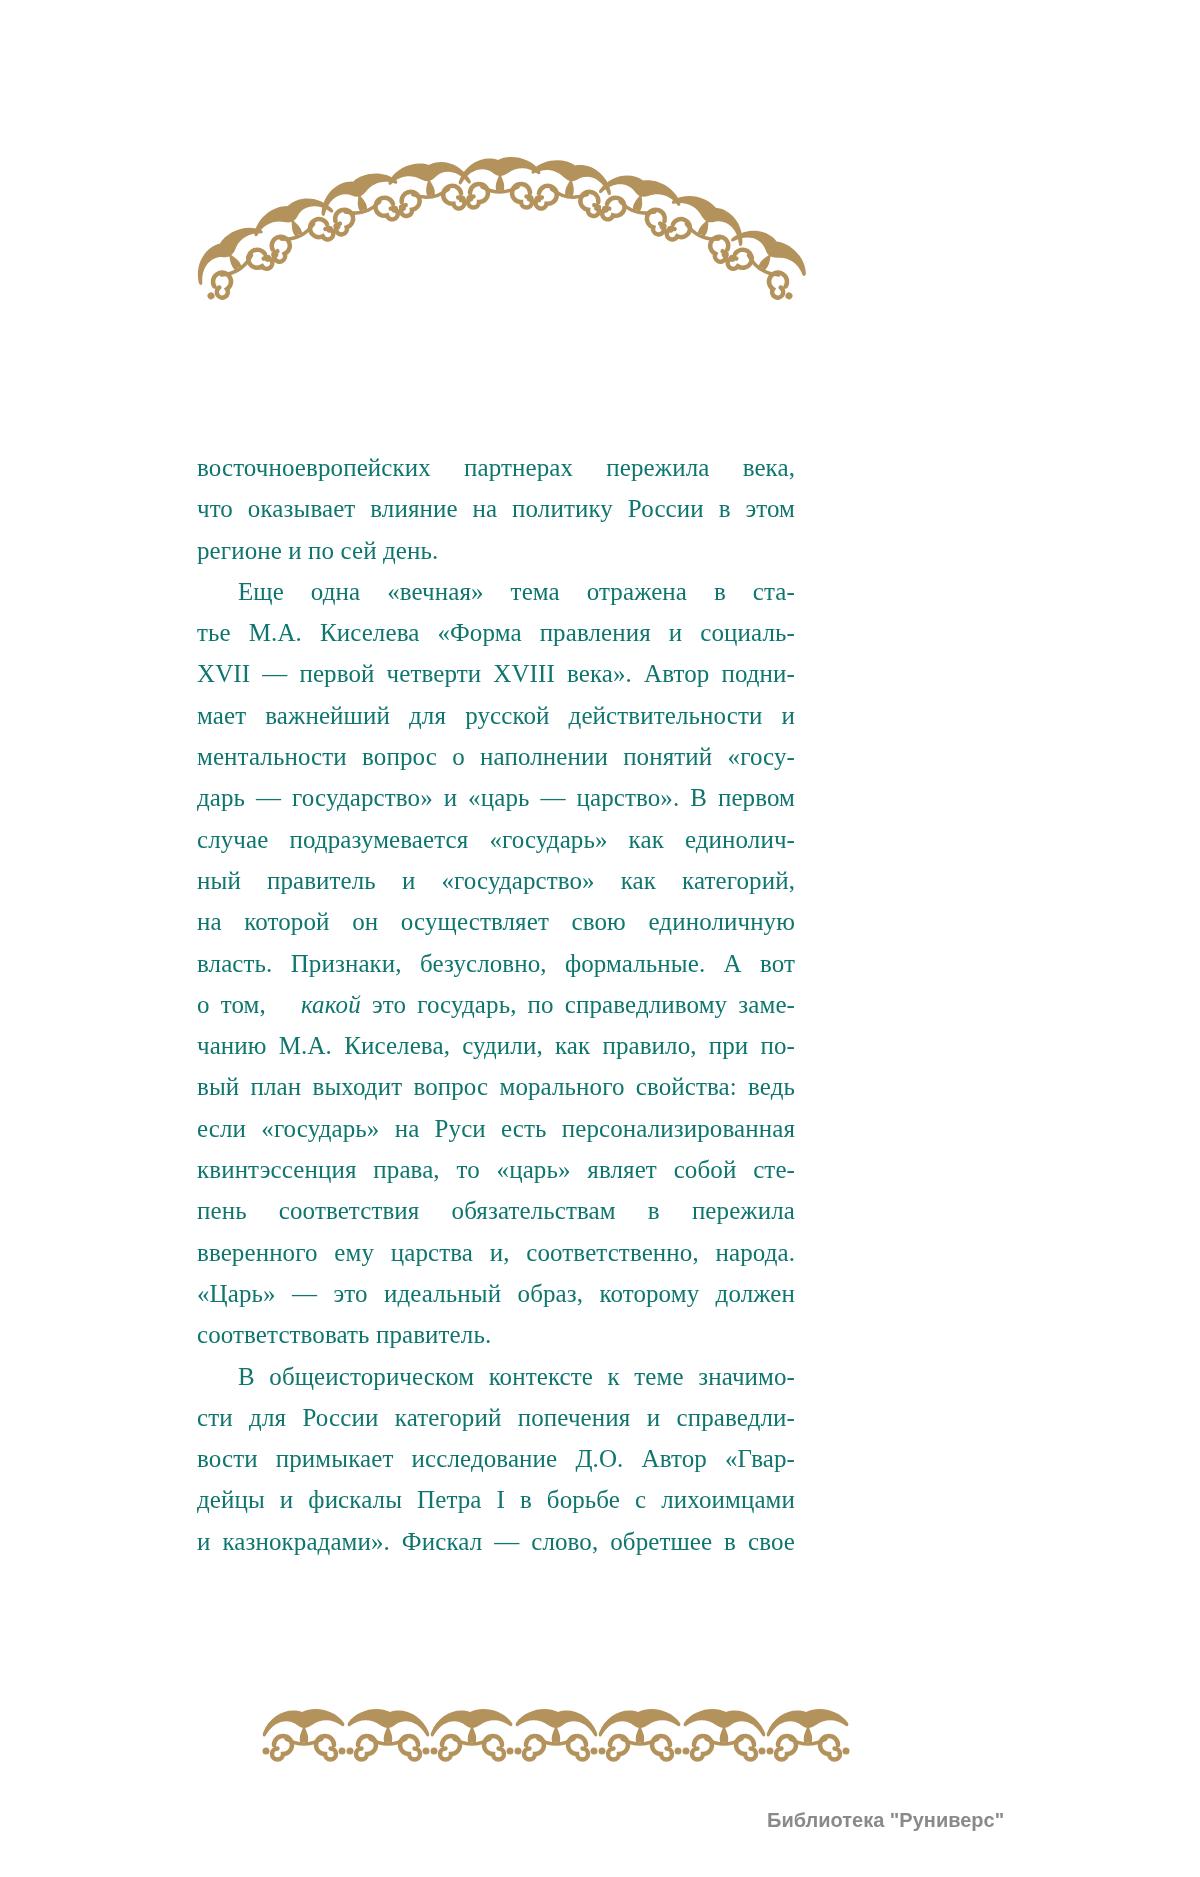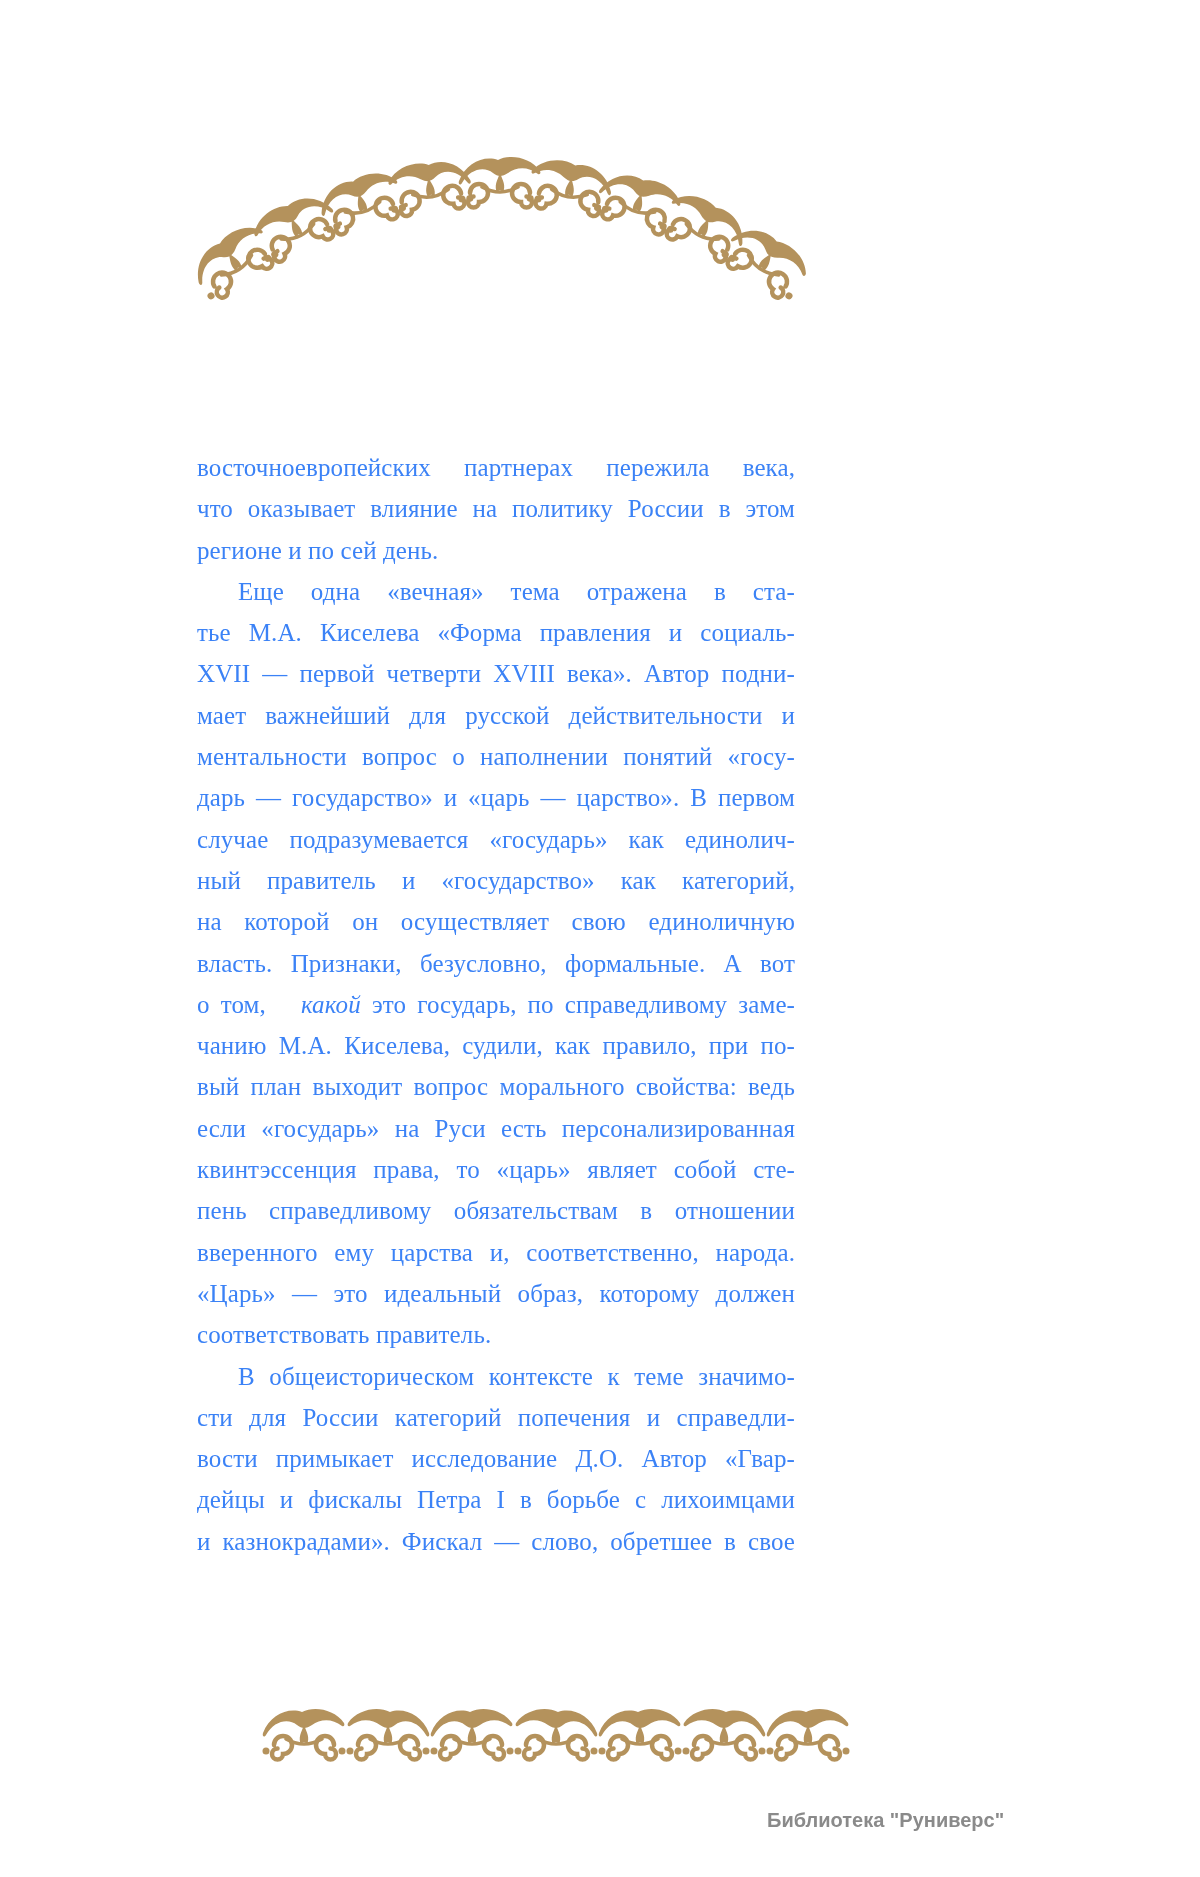--- a/index.html
+++ b/index.html
@@ -75,40 +75,40 @@
     <use href="#scroll-motif" transform="translate(304 1731)"></use>
     <use href="#scroll-motif" transform="translate(388 1731) scale(-1,1)"></use>
     <use href="#scroll-motif" transform="translate(472 1731)"></use>
     <use href="#scroll-motif" transform="translate(556 1731) scale(-1,1)"></use>
     <use href="#scroll-motif" transform="translate(640 1731)"></use>
     <use href="#scroll-motif" transform="translate(724 1731) scale(-1,1)"></use>
     <use href="#scroll-motif" transform="translate(808 1731)"></use>
   </g>
 </svg>
 
-<div id="text-column" style="color: #3b82f6;">
+<div id="text-column" style="color: #0f766e;">
     <div class="line just">восточноевропейских партнерах пережила века,</div>
     <div class="line just">что оказывает влияние на политику России в этом</div>
     <div class="line">регионе и по сей день.</div>
     <div class="line just indent">Еще одна «вечная» тема отражена в ста-</div>
     <div class="line just">тье М.А. Киселева «Форма правления и социаль-</div>
     <div class="line just">XVII — первой четверти XVIII века». Автор подни-</div>
     <div class="line just">мает важнейший для русской действительности и</div>
     <div class="line just">ментальности вопрос о наполнении понятий «госу-</div>
     <div class="line just">дарь — государство» и «царь — царство». В первом</div>
     <div class="line just">случае подразумевается «государь» как единолич-</div>
     <div class="line just">ный правитель и «государство» как категорий,</div>
     <div class="line just">на которой он осуществляет свою единоличную</div>
     <div class="line just">власть. Признаки, безусловно, формальные. А вот</div>
     <div class="line just"><span>о том, </span><i>какой</i><span> это государь, по справедливому заме-</span></div>
     <div class="line just">чанию М.А. Киселева, судили, как правило, при по-</div>
     <div class="line just">вый план выходит вопрос морального свойства: ведь</div>
     <div class="line just">если «государь» на Руси есть персонализированная</div>
     <div class="line just">квинтэссенция права, то «царь» являет собой сте-</div>
-    <div class="line just">пень справедливому обязательствам в отношении</div>
+    <div class="line just">пень соответствия обязательствам в пережила</div>
     <div class="line just">вверенного ему царства и, соответственно, народа.</div>
     <div class="line just">«Царь» — это идеальный образ, которому должен</div>
     <div class="line">соответствовать правитель.</div>
     <div class="line just indent">В общеисторическом контексте к теме значимо-</div>
     <div class="line just">сти для России категорий попечения и справедли-</div>
     <div class="line just">вости примыкает исследование Д.О. Автор «Гвар-</div>
     <div class="line just">дейцы и фискалы Петра I в борьбе с лихоимцами</div>
     <div class="line just">и казнокрадами». Фискал — слово, обретшее в свое</div>
   </div>
 

